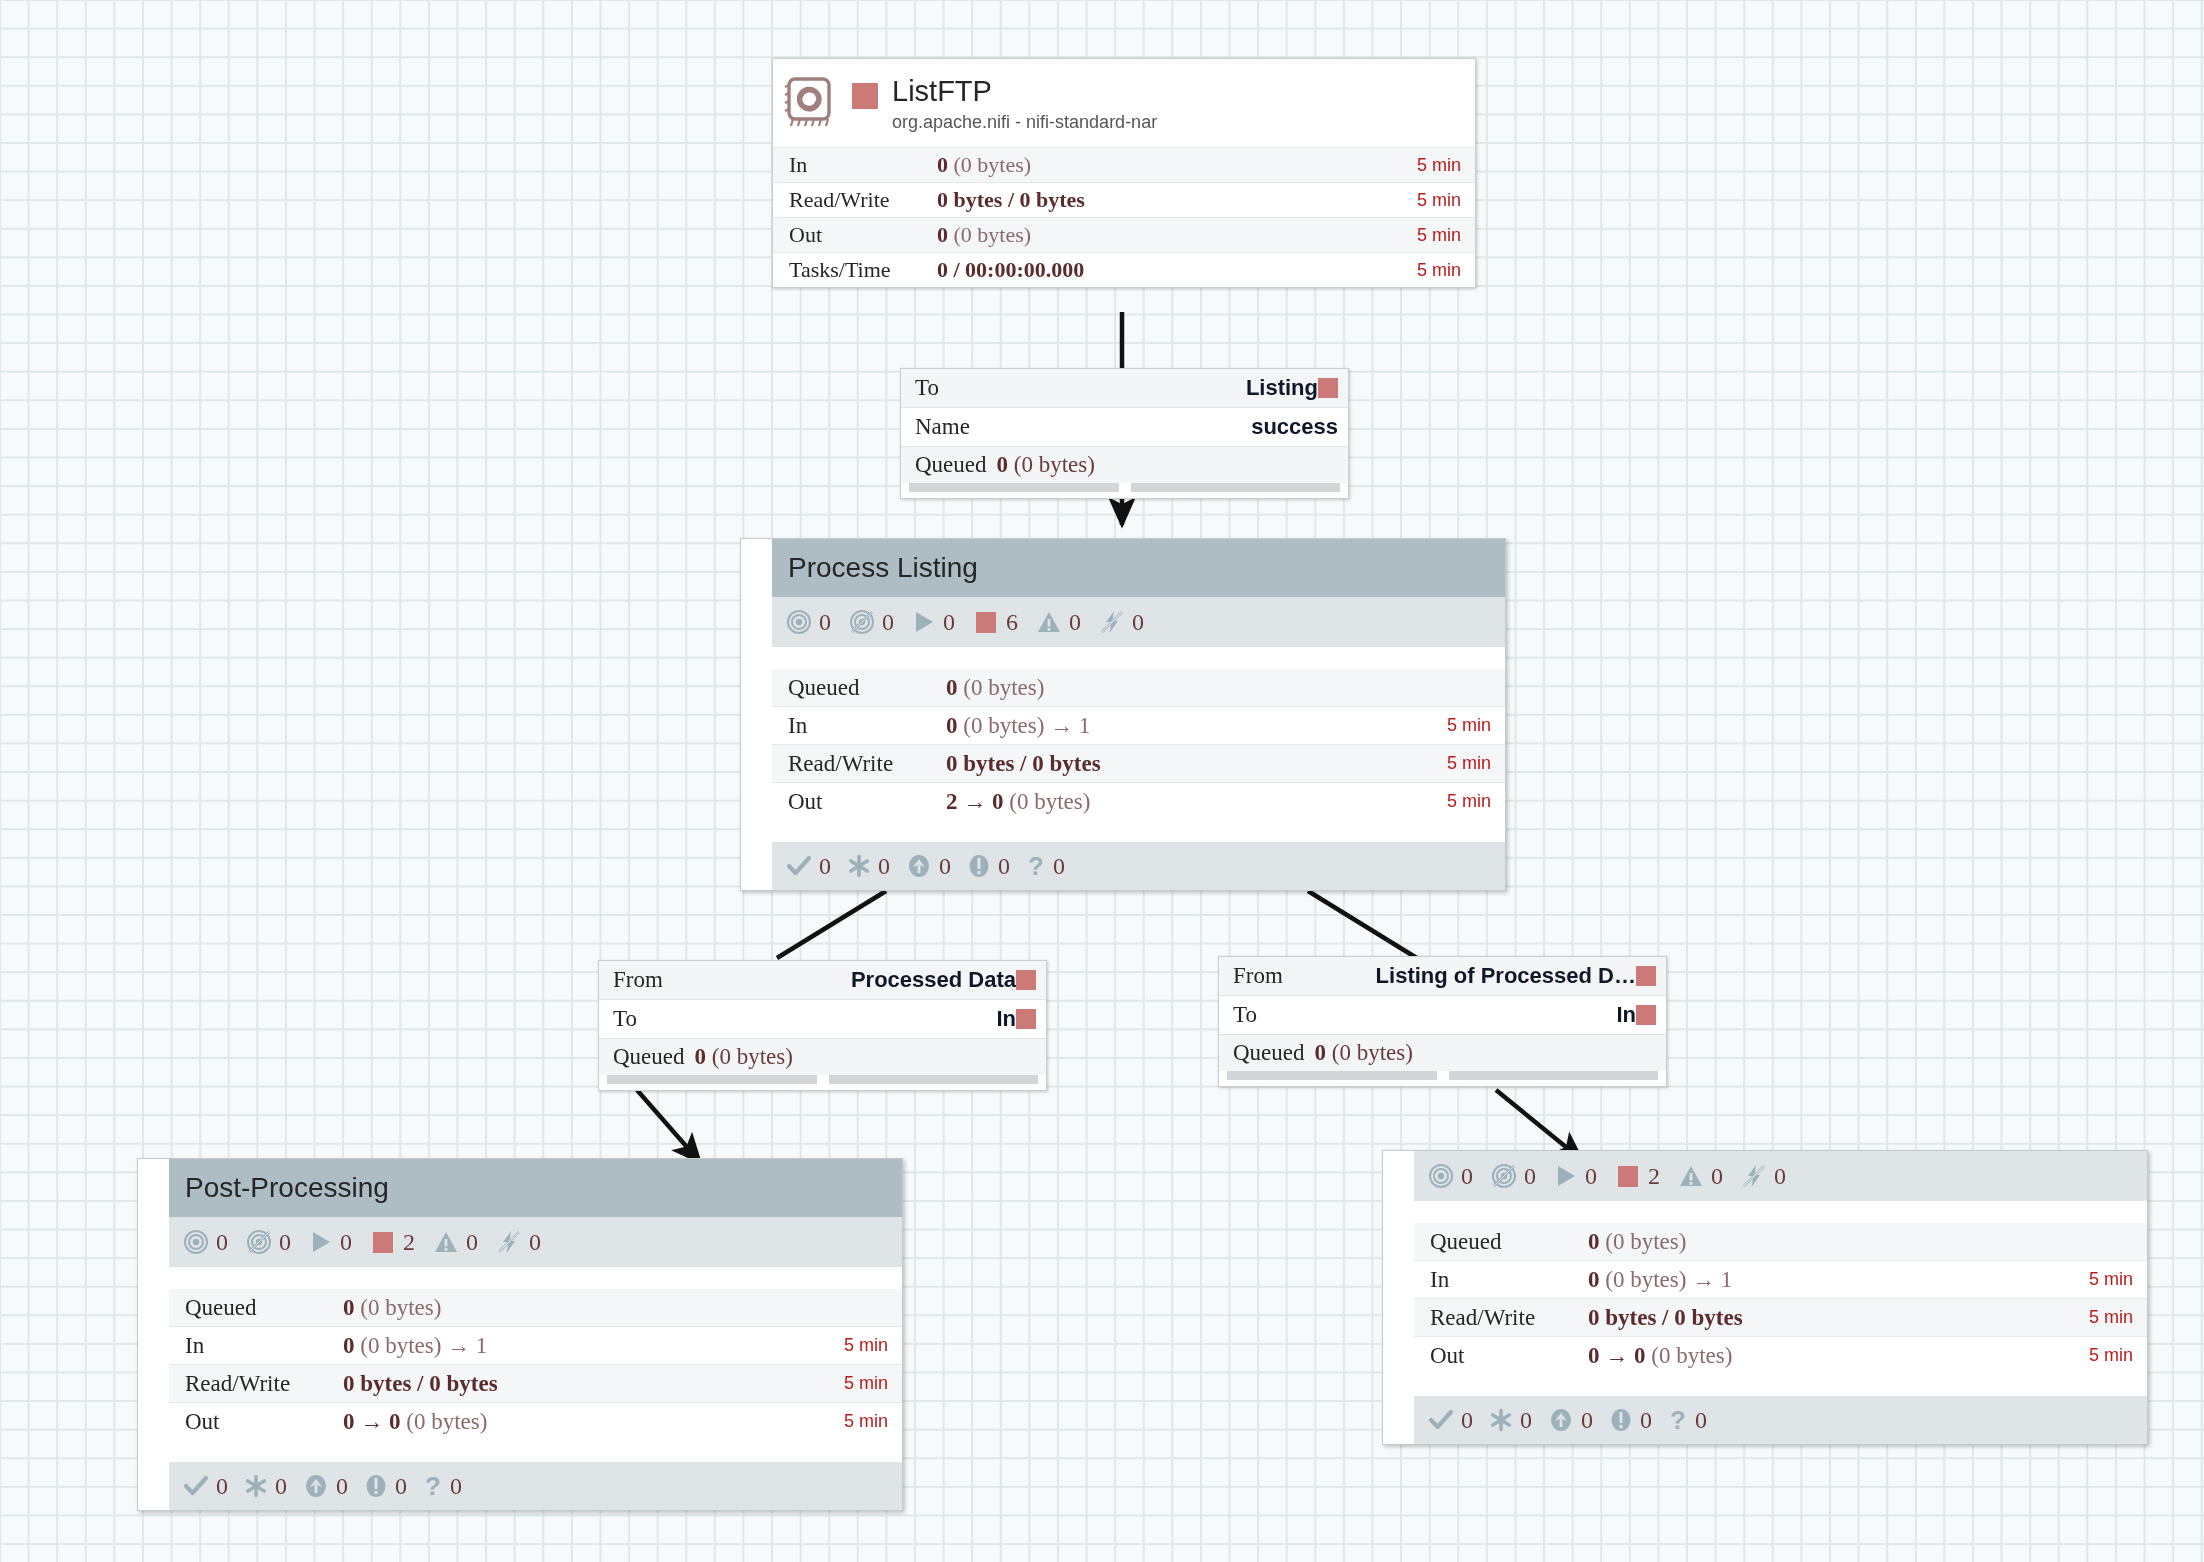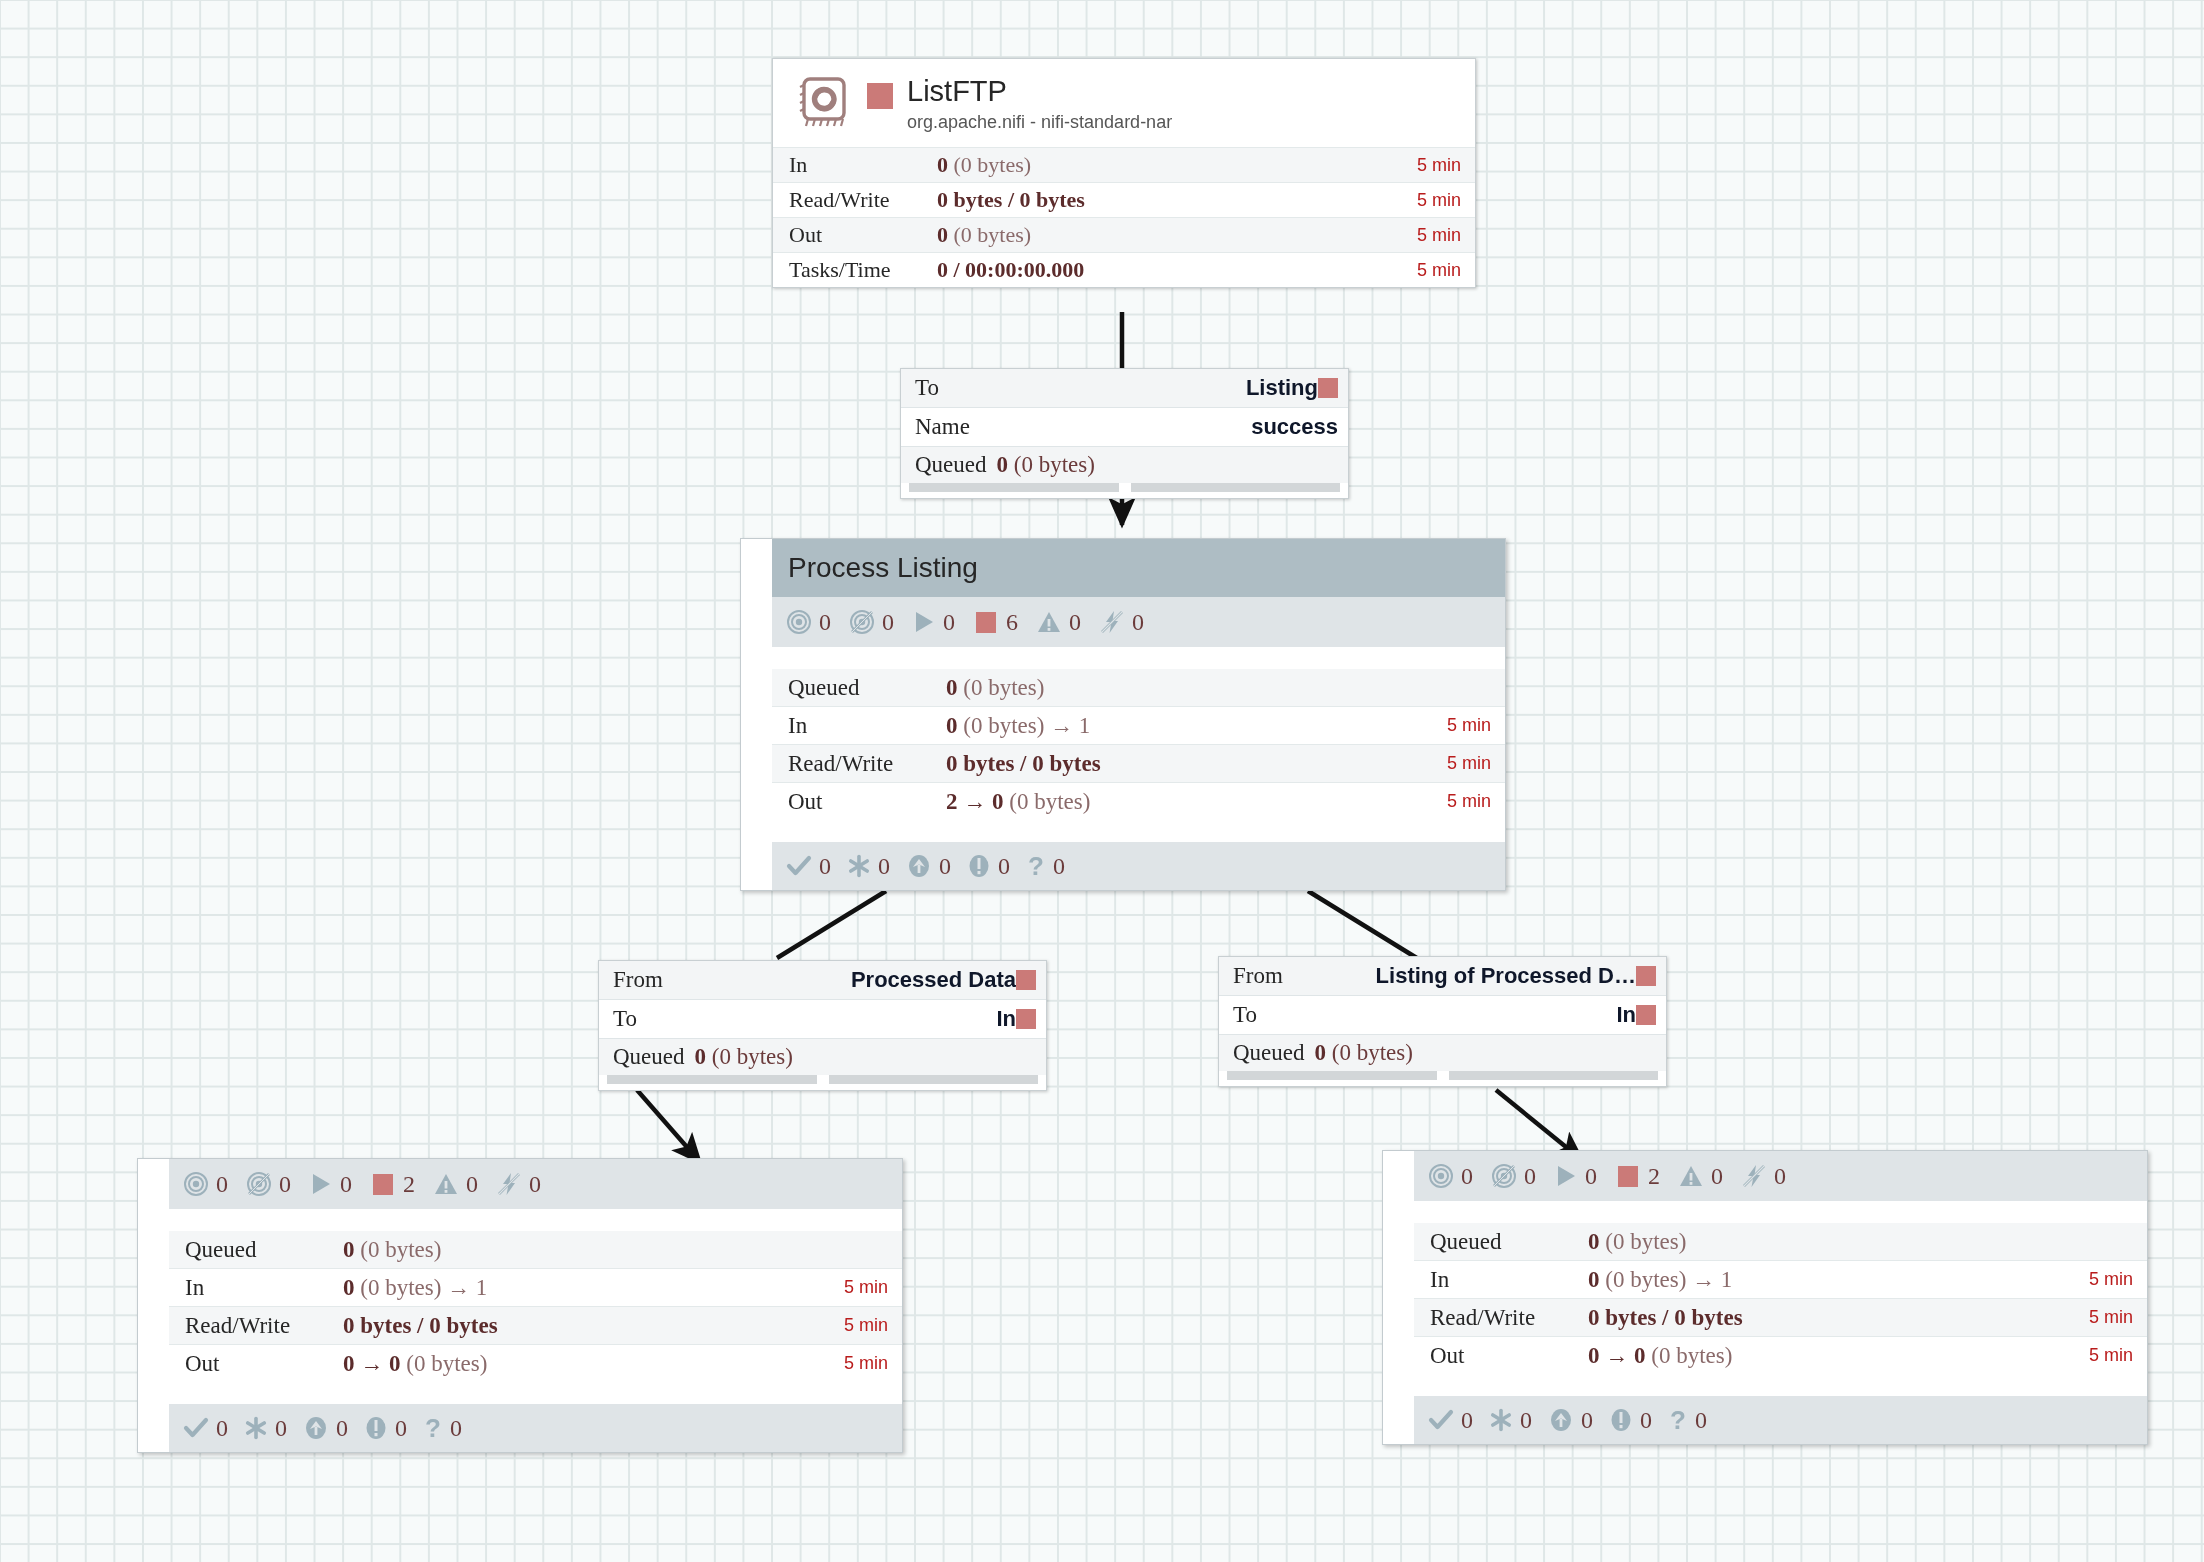--- a/index.html
+++ b/index.html
@@ -23,21 +23,21 @@
   
   .processor {
     position: absolute;
     background: #ffffff;
     border: 1px solid #c8cfd2;
     box-shadow: 1px 1px 3px rgba(0,0,0,0.22);
     box-sizing: border-box;
   }
   .proc-head {
     display: flex; align-items: flex-start;
-    padding: 16px 14px 12px 26px;
+    padding: 16px 14px 12px 11px;
     background: #ffffff;
   }
   .proc-icon { width: 56px; height: 60px; flex: 0 0 56px; margin-right: 8px;}
   .proc-runstatus {
     width: 26px; height: 26px; background: #cb7a78;
     margin: 8px 14px 0 4px; flex: 0 0 26px;
   }
   .proc-titles { flex: 1 1 auto; min-width: 0; }
   .proc-name {
     font-size: 29px; color: #262626; line-height: 1.12;
@@ -420,20 +420,23 @@
       <span class="ck">Queued</span>
       <span class="cv"><b>0</b> <span>(0 bytes)</span></span>
     </div>
     <div class="conn-bars">
       <span class="bar"></span>
       <span class="bar"></span>
     </div>
   </div>
 
   <div class="pgroup" style="left:137px; top:1158px; width:766px;">
+    <div class="pg-header">
+      <span class="pg-title">Post-Processing</span>
+    </div>
     <div class="pg-counts" id="g1-counts">
         <span class="cnt-item">
           <span class="ic-wrap" style="display: inline-flex; align-items: center;">
             <svg width="26" height="26" viewBox="0 0 26 26">
               <circle cx="13" cy="13" r="11" fill="none" stroke="#9db1bb" stroke-width="2"></circle>
               <circle cx="13" cy="13" r="7" fill="none" stroke="#9db1bb" stroke-width="2"></circle>
               <circle cx="13" cy="13" r="3.2" fill="#9db1bb"></circle>
             </svg>
           </span>
           <span class="cnt-num">0</span>

